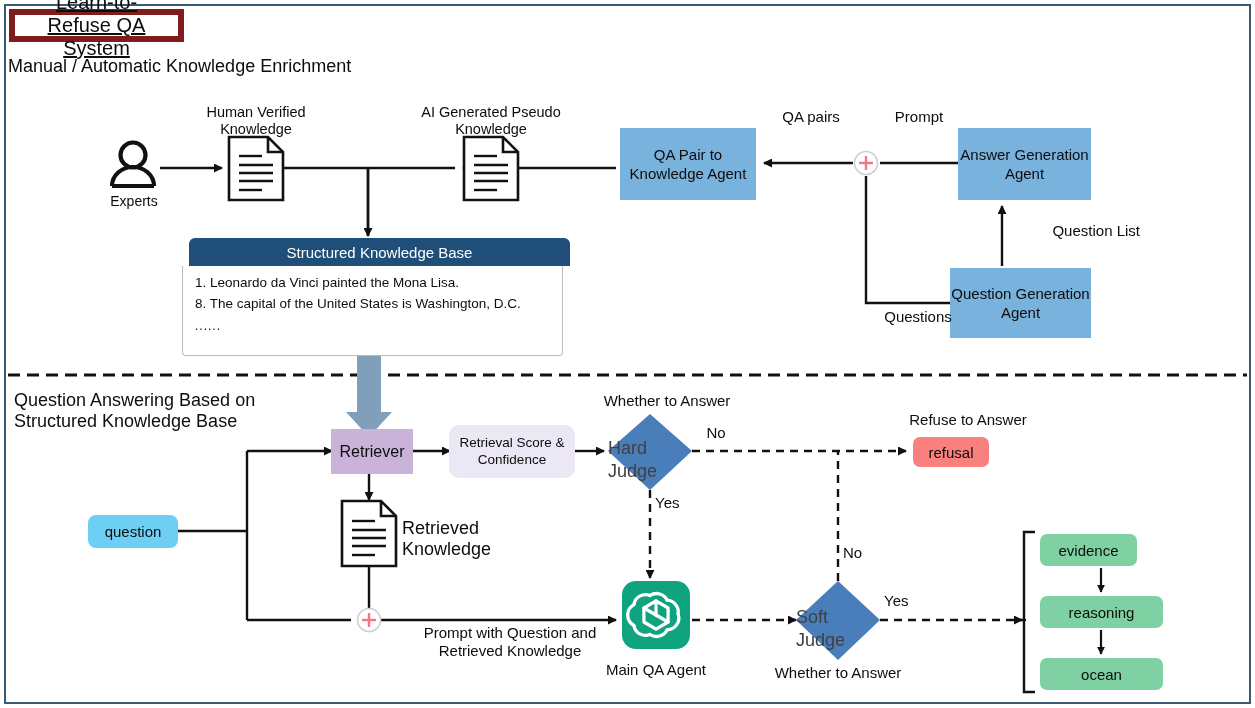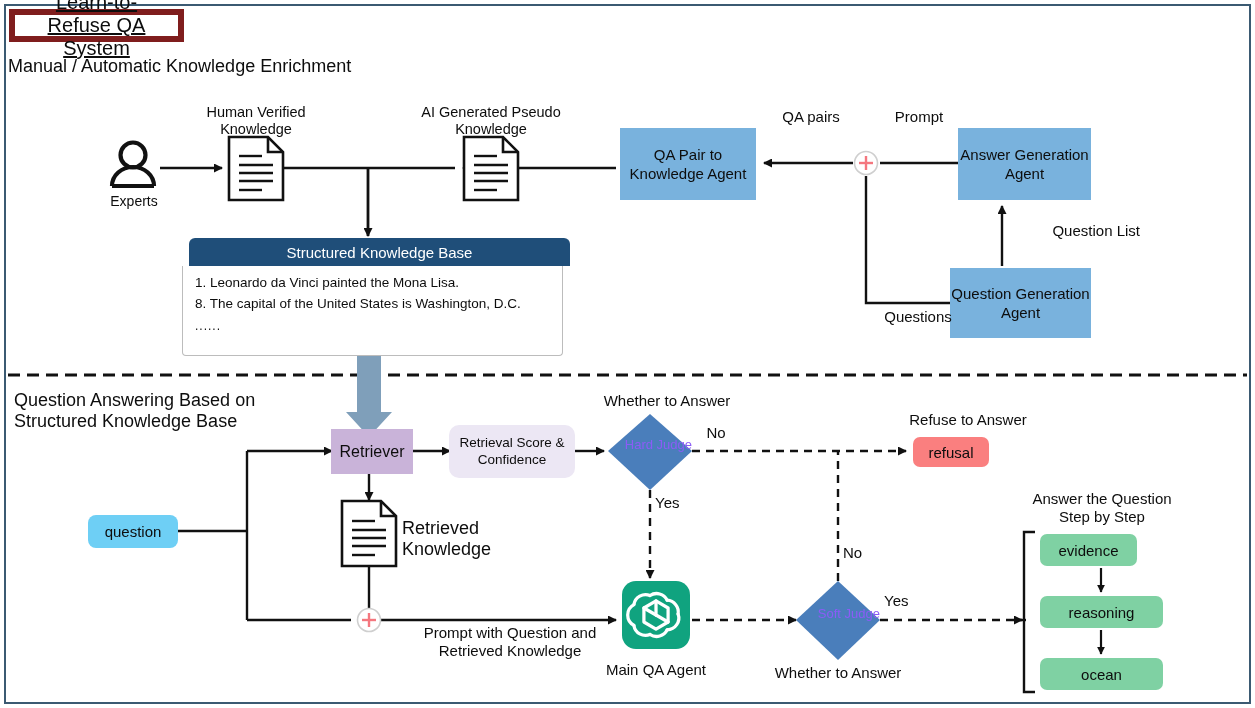--- a/index.html
+++ b/index.html
@@ -13,21 +13,21 @@
   .sectiontitle{font-size:18px;text-align:left;}
 
   .bluebox{background:#79b2dd;font-size:15px;line-height:1.3;color:#0d0d0d;}
   .kbhead{background:#1f4e79;color:#ffffff;font-size:15px;border-radius:6px 6px 0 0;}
   .kbbody{background:#ffffff;border:1px solid #bcbcbc;border-top:none;border-radius:0 0 4px 4px;display:block;text-align:left;font-size:13.5px;line-height:1.52;padding:7px 12px 4px 12px;}
   .retriever{background:#c9b3d9;font-size:16px;}
   .scorebox{background:#ece7f4;border-radius:10px;font-size:13.5px;line-height:1.25;}
   .questionbox{background:#6ecff5;border-radius:8px;font-size:15px;}
   .refusalbox{background:#fa7f7f;border-radius:7px;font-size:15px;}
   .greenbox{background:#7fd1a3;border-radius:7px;font-size:15px;}
-  .diamondtxt{position:absolute;color:#8b5cf6;font-size:13px;line-height:1.25;text-align:right;}
+  .diamondtxt{position:absolute;color:#404040;font-size:18px;line-height:1.25;text-align:left;}
 
   .gptlogo{position:absolute;background:#10a37f;border-radius:14px;}
   .gptlogo svg{position:absolute;left:0;top:0;}
 
   .arrowlabel{font-size:15px;}
   .smalllabel{font-size:14px;}
 </style>
 </head>
 <body>
 
@@ -228,19 +228,17 @@
         <path d="M-17.0,8.0 a9.1,9.1 0 0 1 0.0,-16.0"></path>
         <path d="M-17.0,-8.0 a9.1,9.1 0 0 1 12.4,-7.0"></path>
         <path d="M-9.3,-5.4 L0,-10.8 L9.3,-5.4 L9.3,5.4 L0,10.8 L-9.3,5.4 Z"></path>
         <path d="M0,-10.8 L0,0 L9.3,5.4"></path>
         <path d="M-9.3,-5.4 L0,0"></path>
       </g>
     </svg>
   </div>
   <div class="lbl arrowlabel" style="left:576px;top:661px;width:160px;">Main QA Agent</div>
 
-  <div class="lbl arrowlabel" style="left:1014px;top:490px;width:176px;">Answer the Question
-Step by Step</div>
   <div class="node greenbox" style="left:1040px;top:534px;width:97px;height:32px;">evidence</div>
   <div class="node greenbox" style="left:1040px;top:596px;width:123px;height:32px;">reasoning</div>
   <div class="node greenbox" style="left:1040px;top:658px;width:123px;height:32px;">ocean</div>
 
 </div>
 
 </body></html>

